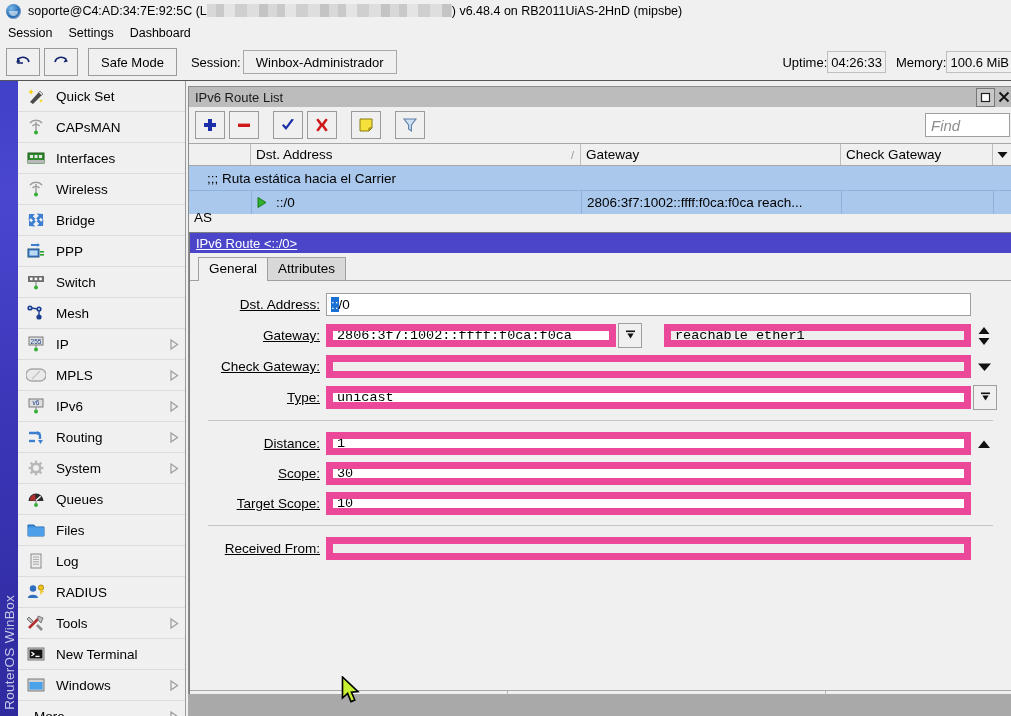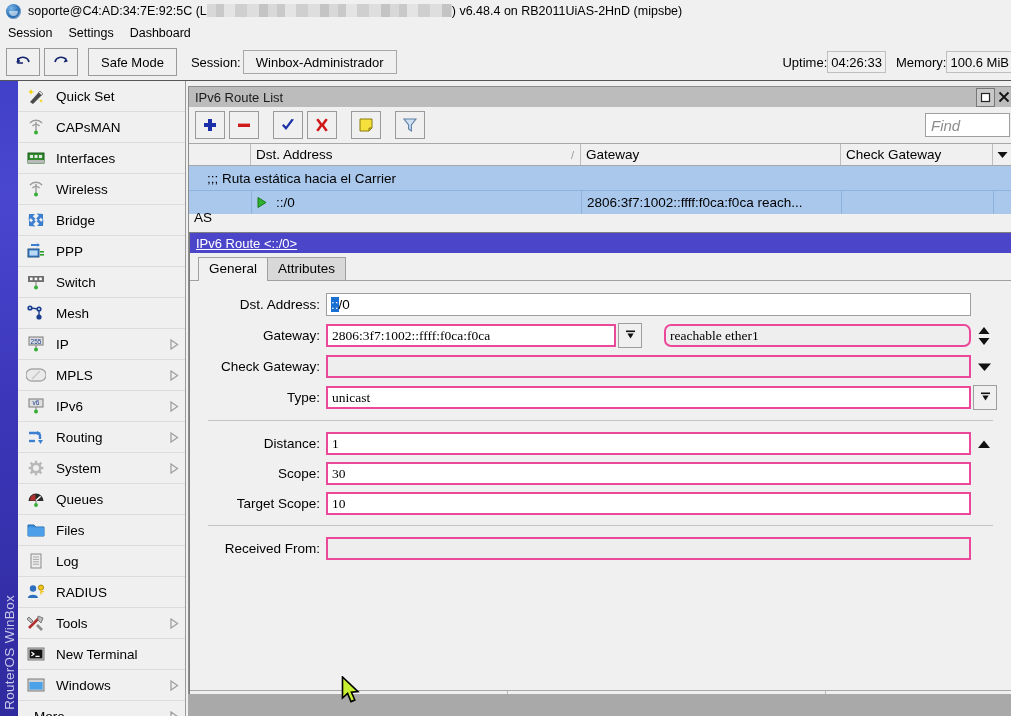--- a/index.html
+++ b/index.html
@@ -202,25 +202,25 @@
     padding: 3px 10px 4px; font-size: 13.5px; cursor: default;
     border: 1px solid #a0a0a0; border-bottom: none; background: #d8d8d8;
     margin-right: -1px; position: relative;
   }
   .tab.active { background: #f0f0f0; border-color: #a0a0a0; z-index: 2; margin-bottom: -1px; padding-bottom: 5px; }
 
   .dlg-body { padding: 12px 14px 0 10px; }
   .frow { display: flex; align-items: center; margin-bottom: 7px; }
   .flabel {
     width: 120px; text-align: right; padding-right: 6px;
-    font-size: 13.5px; flex: none;
+    font-size: 13.5px; flex: none; text-decoration: underline;
   }
   .finput {
-    height: 23px; border: 2px solid #ec4899; background: #fff;
-    font-family: Liberation Serif, serif; font-size: 13.5px;
+    height: 23px; border: 7px solid #ec4899; background: #fff;
+    font-family: Liberation Mono, monospace; font-size: 13.5px;
     padding: 0 0 0 4px; box-sizing: border-box; color: #000;
   }
   .finput.grey { background: #eeeeee; }
   .flex1 { flex: 1; }
   .spin {
     width: 26px; display: flex; align-items: center; justify-content: center; flex: none;
   }
   .spin-box {
     width: 22px; height: 23px; border: 1px solid #9e9e9e; background: #f0f0f0;
     display: flex; align-items: center; justify-content: center; flex: none;
@@ -723,21 +723,21 @@
 
         <div class="frow">
           <div class="flabel">Gateway:</div>
           <input class="finput" style="width: 290px;" type="text" value="2806:3f7:1002::ffff:f0ca:f0ca">
           <div class="spin-box">
             <svg width="13" height="13" viewBox="0 0 13 13">
               <rect x="2" y="1.5" width="9" height="1.6" fill="#111"></rect>
               <path d="M3.4 4.6 h6.2 l-3.1 5z" fill="#111"></path>
             </svg>
           </div>
-          <input class="finput grey flex1" style="margin-left: 22px; border-radius: 7px;" type="text" readonly="" value="reachable ether1">
+          <input class="finput grey flex1" style="margin-left: 22px;" type="text" readonly="" value="reachable ether1">
           <div class="spin">
             <svg width="14" height="20" viewBox="0 0 14 20">
               <path d="M7 1 L12.5 8 L1.5 8z" fill="#111"></path>
               <path d="M7 19 L12.5 12 L1.5 12z" fill="#111"></path>
             </svg>
           </div>
         </div>
 
         <div class="frow">
           <div class="flabel">Check Gateway:</div>

